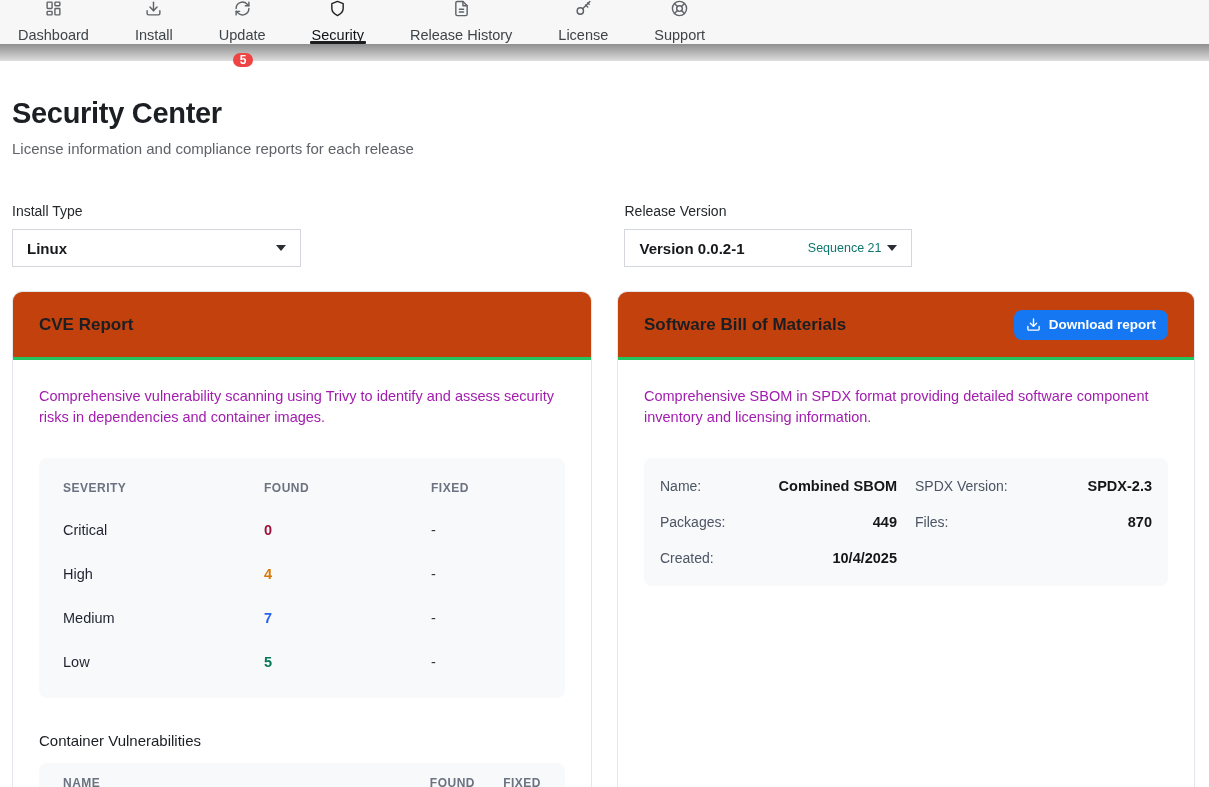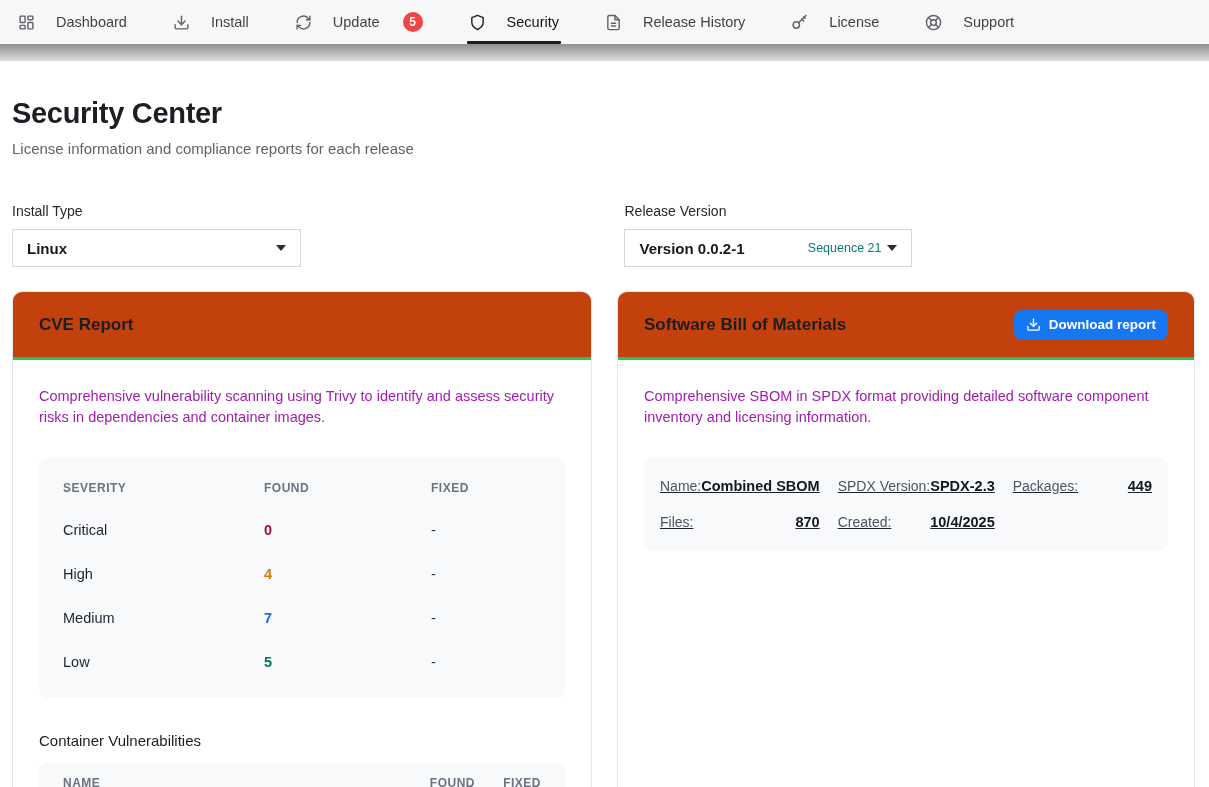--- a/index.html
+++ b/index.html
@@ -2,22 +2,22 @@
 <html><head>
 <meta charset="utf-8">
 <style>
   * { margin: 0; padding: 0; box-sizing: border-box; }
   html, body { width: 1209px; height: 787px; overflow: hidden; background: #ffffff;
     font-family: "Liberation Sans", "DejaVu Sans", sans-serif; color: #1f2328; }
 
   
   .topnav { height: 44px; background: #f7f7f8; display: flex; align-items: stretch;
     padding-left: 18px; column-gap: 46px; }
-  .nav-item { display: flex; align-items: center; gap: 21px; font-size: 14.5px;
-    font-weight: 500; color: #3f4449; cursor: pointer; position: relative; }
+  .nav-item { display: flex; align-items: center; gap: 10px; font-size: 14.5px;
+    font-weight: 500; color: #3f4449; cursor: pointer; position: relative; flex-direction: column; }
   .nav-item .nicon { display: flex; align-items: center; color: #5f6368; }
   .nav-item.active { color: #111417; }
   .nav-item.active .nicon { color: #202124; }
   .nav-item.active::after { content: ""; position: absolute; left: -2px; right: -2px;
     bottom: 0; height: 3px; background: #1b1d1f; border-radius: 1px; }
   .nav-badge { background: #ef4444; color: #fff; font-size: 12px; font-weight: 700;
     min-width: 20px; height: 20px; border-radius: 10px; display: inline-flex;
     align-items: center; justify-content: center; padding: 0 6px; margin-left: 2px; }
 
   
@@ -73,21 +73,21 @@
   .cv-headbar .cv-fixed { width: 66px; text-align: right; }
 
   
   .dl-btn { background: #1677f2; color: #fff; border: none; border-radius: 8px; height: 30px;
     display: inline-flex; align-items: center; gap: 8px; padding: 0 12px; font-size: 13.5px;
     font-weight: 600; cursor: pointer; font-family: inherit; }
   .dl-btn svg { display: block; }
 
   
   .sbom-details { margin-top: 30px; background: #f8f9fb; border-radius: 8px; padding: 10px 16px;
-    display: grid; grid-template-columns: 1fr 1fr 1fr; column-gap: 18px; text-decoration: underline; }
+    display: grid; grid-template-columns: 1fr 1fr; column-gap: 18px; }
   .sbom-cell { display: flex; align-items: center; justify-content: space-between; height: 36px; }
   .sbom-label { font-size: 14px; color: #4b5563; white-space: nowrap; }
   .sbom-value { font-size: 14.5px; font-weight: 700; color: #14171a; text-align: right; white-space: nowrap; }
 
   svg { flex-shrink: 0; }
 </style>
 </head>
 <body>
 
 <nav class="topnav">

